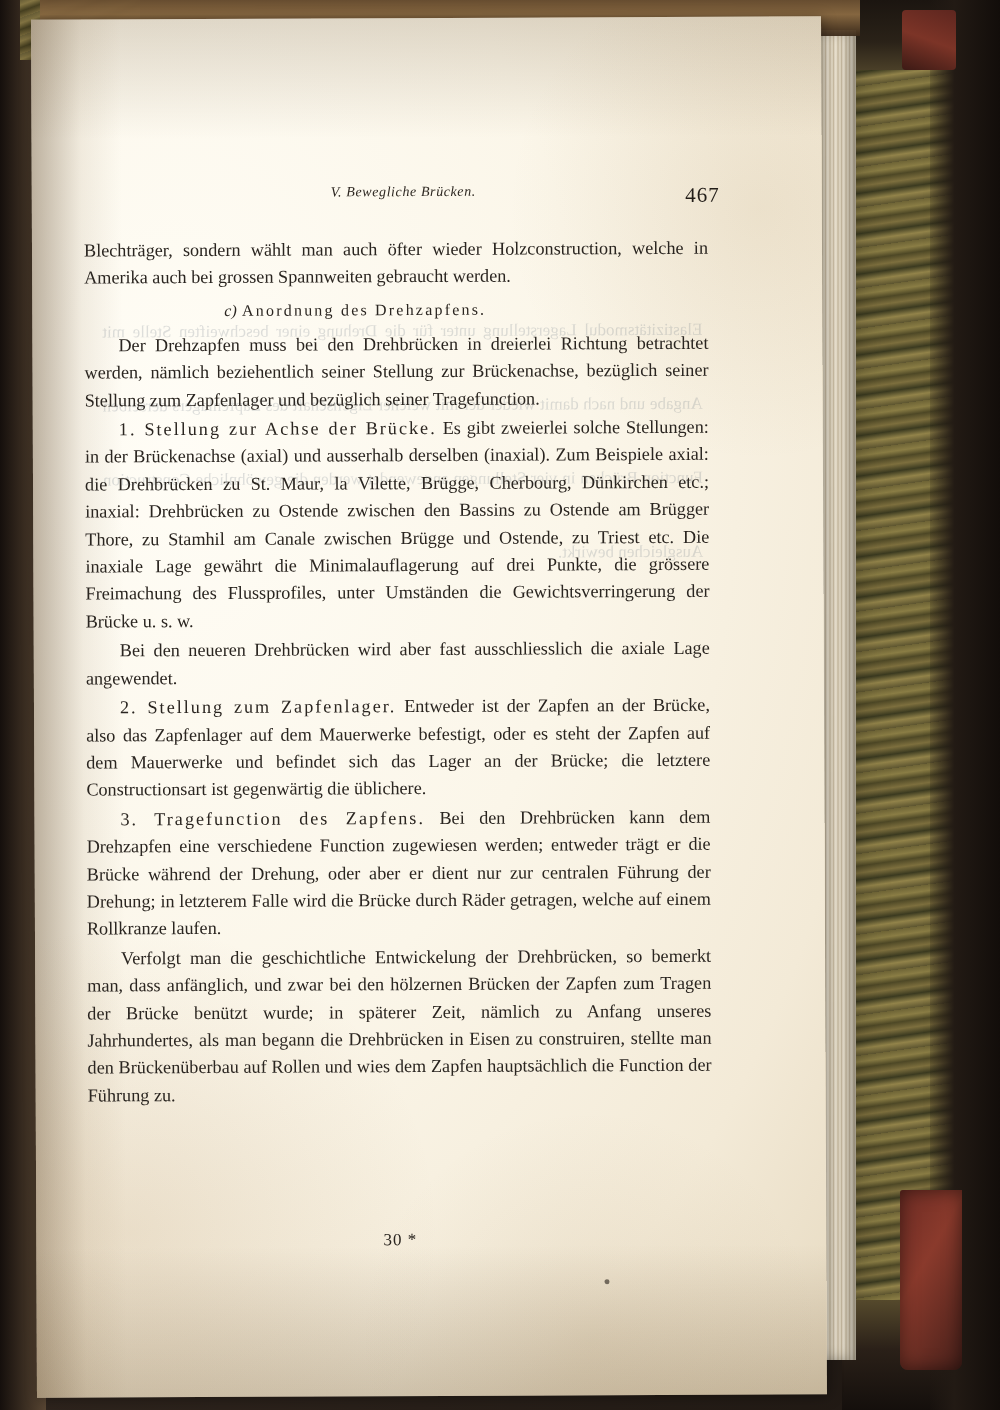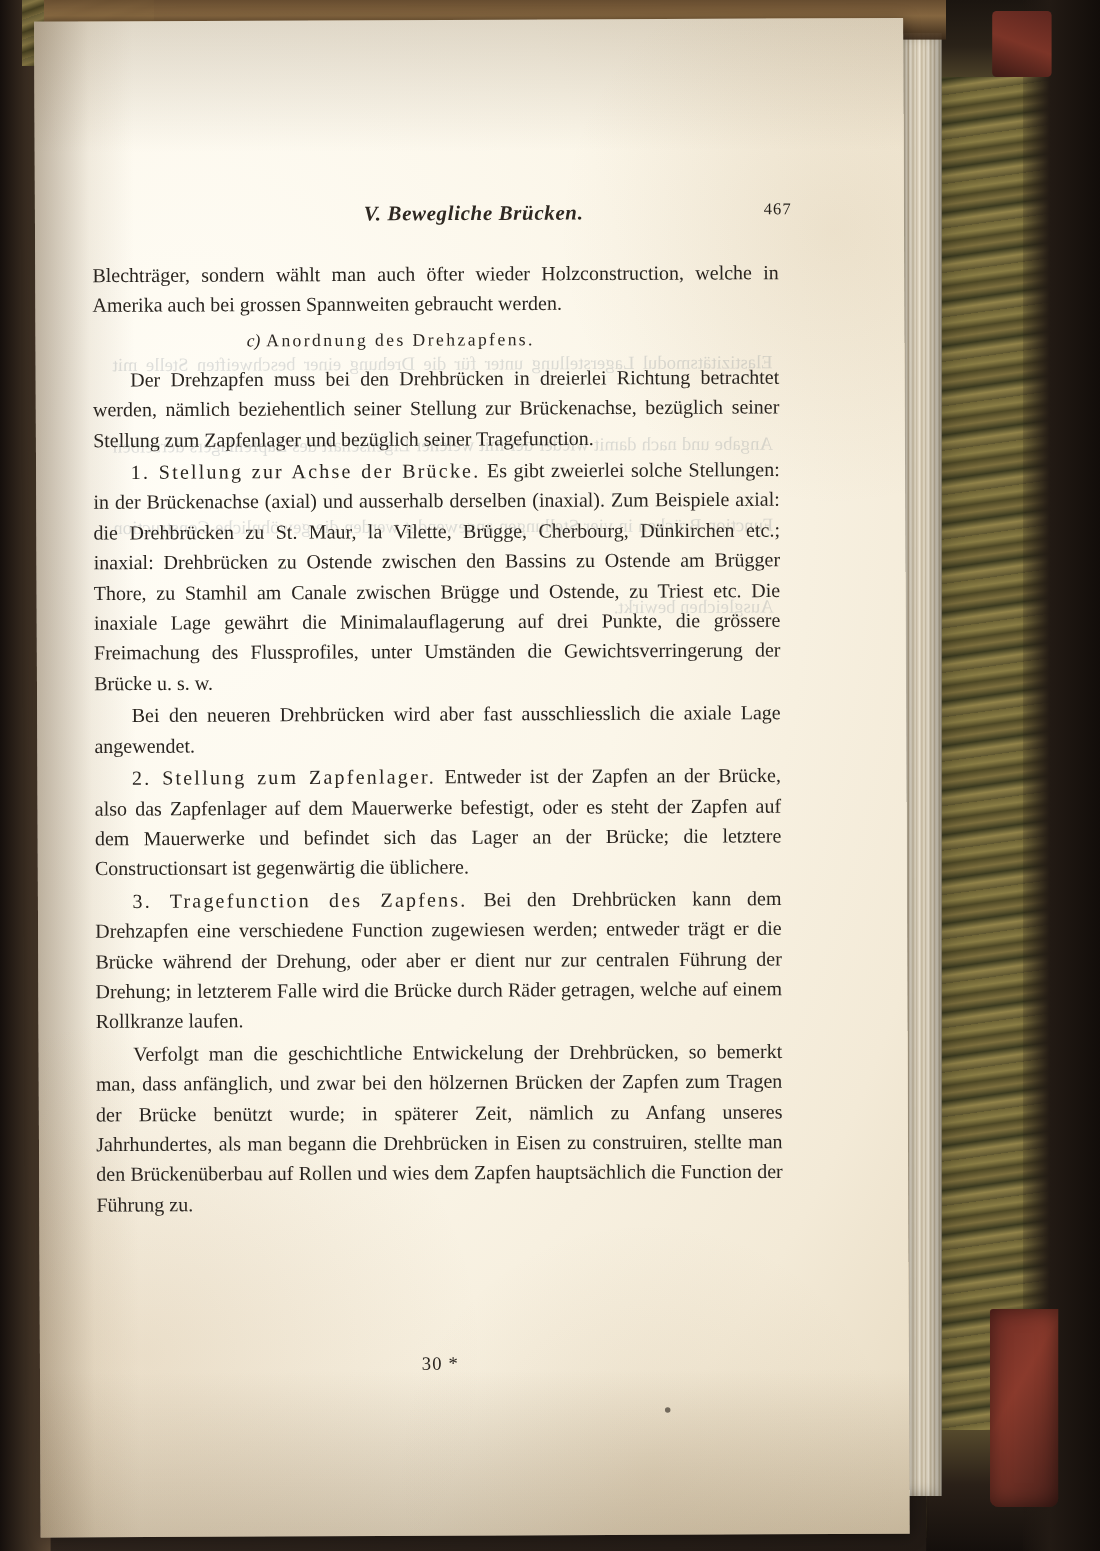--- a/index.html
+++ b/index.html
@@ -185,30 +185,30 @@
     align-items: baseline;
     justify-content: flex-start;
     position: relative;
     height: 30px;
     margin-bottom: 22px;
   }
   .rh-title {
     position: absolute;
     left: 247px;
     font-style: italic;
-    font-weight: bold;
-    font-size: 19px;
+    font-weight: normal;
+    font-size: 14px;
     letter-spacing: 0.6px;
     color: #2e2822;
     font-family: "Liberation Serif", serif;
   }
   .rh-page {
     position: absolute;
     right: -12px;
-    font-size: 15px;
+    font-size: 21px;
     color: #221d18;
     letter-spacing: 1px;
   }
 
   p.body {
     margin: 0 0 2px 0;
     font-size: 18.2px;
     line-height: 27.4px;
     text-align: justify;
     text-justify: inter-word;

